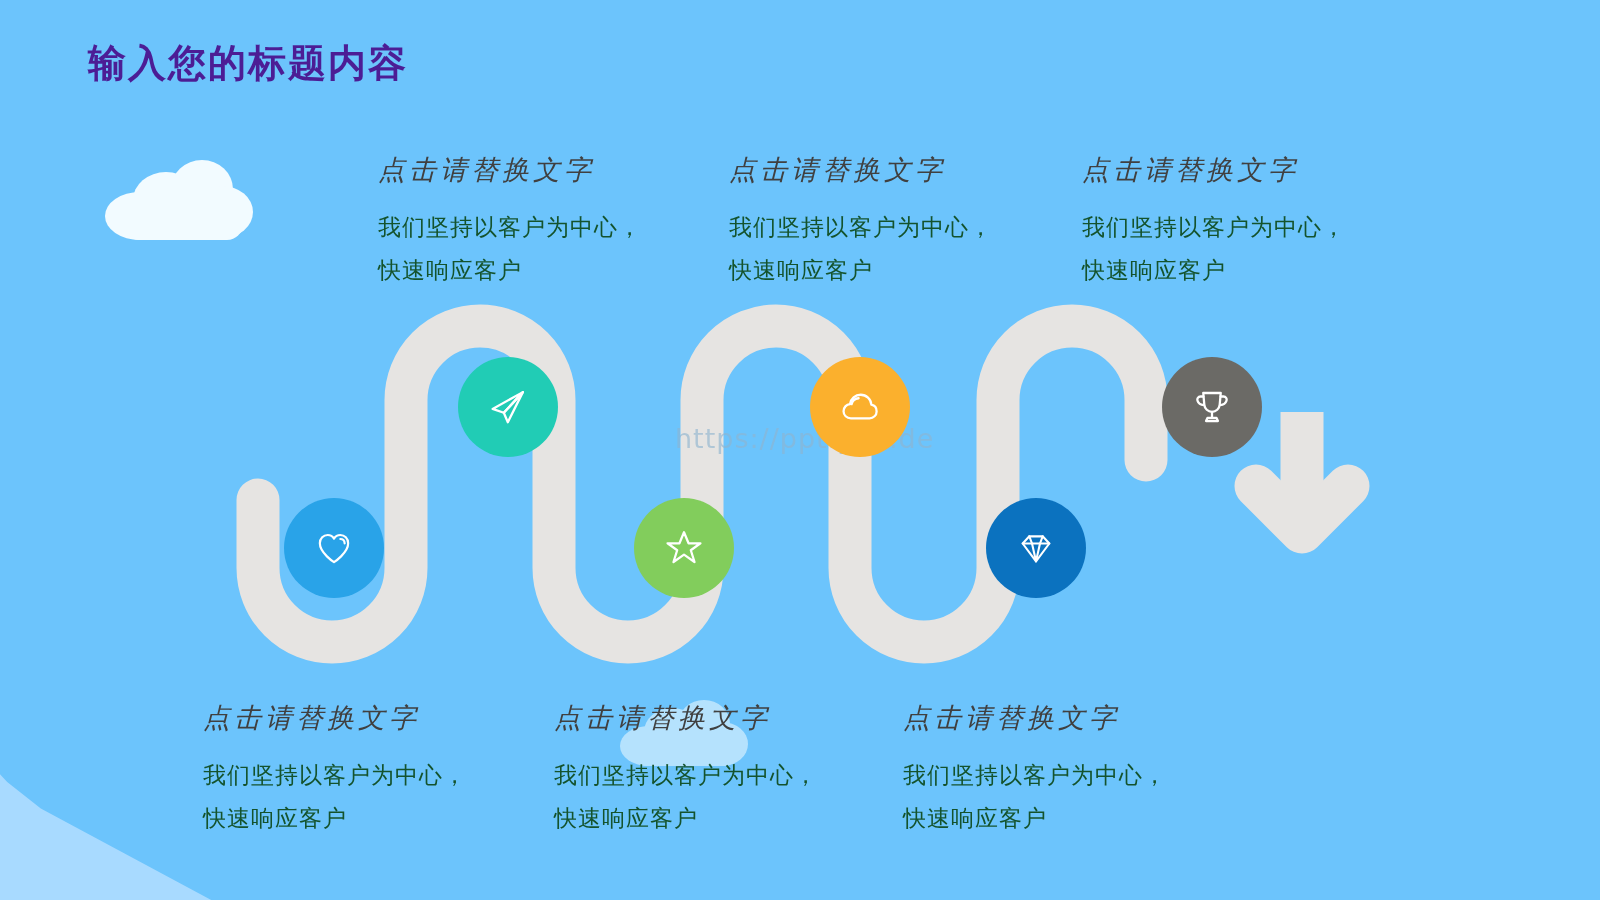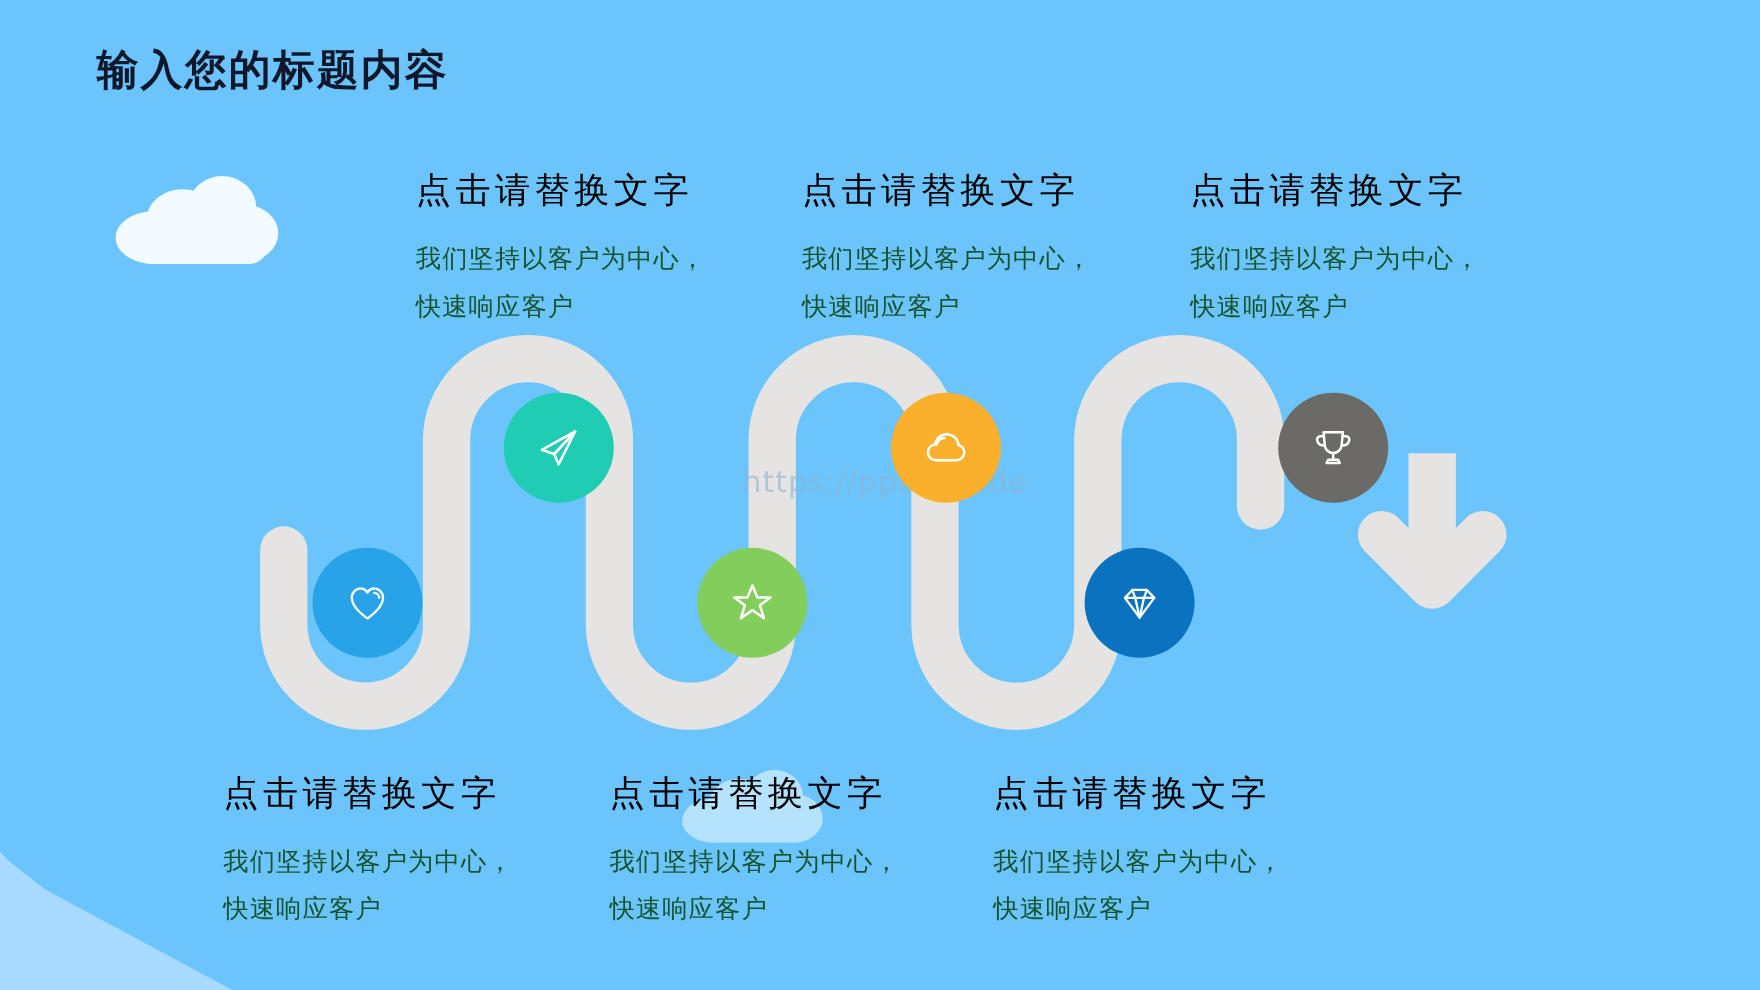--- a/index.html
+++ b/index.html
@@ -49,21 +49,21 @@
   .cloud-bottom .b4 { left: 76px; top: 22px; width: 52px; height: 44px; }
   .cloud-bottom .b5 { left: 14px; top: 38px; width: 104px; height: 28px; border-radius: 14px;}
 
   
   .title {
     position: absolute;
     left: 88px;
     top: 38px;
     font-size: 38px;
     font-weight: bold;
-    color: #0f172a;
+    color: #4c1d95;
     letter-spacing: 2px;
     white-space: nowrap;
   }
 
   
   .path-svg {
     position: absolute;
     left: 0;
     top: 0;
     width: 1600px;
@@ -93,25 +93,26 @@
     display: flex;
     align-items: center;
     justify-content: center;
   }
   .node svg { display: block; }
 
   
   .block { position: absolute; }
   .block .head {
     font-family: "Liberation Serif", "DejaVu Serif", serif;
-    font-size: 32px;
-    color: #000000;
+    font-size: 27px;
+    color: #404040;
     letter-spacing: 4px;
     white-space: nowrap;
     margin-bottom: 18px;
+    font-style: italic;
   }
   .block .body {
     font-family: "Liberation Sans", "DejaVu Sans", sans-serif;
     font-size: 23px;
     color: #14532d;
     line-height: 1.85;
     letter-spacing: 1px;
     width: 270px;
   }
 </style>

